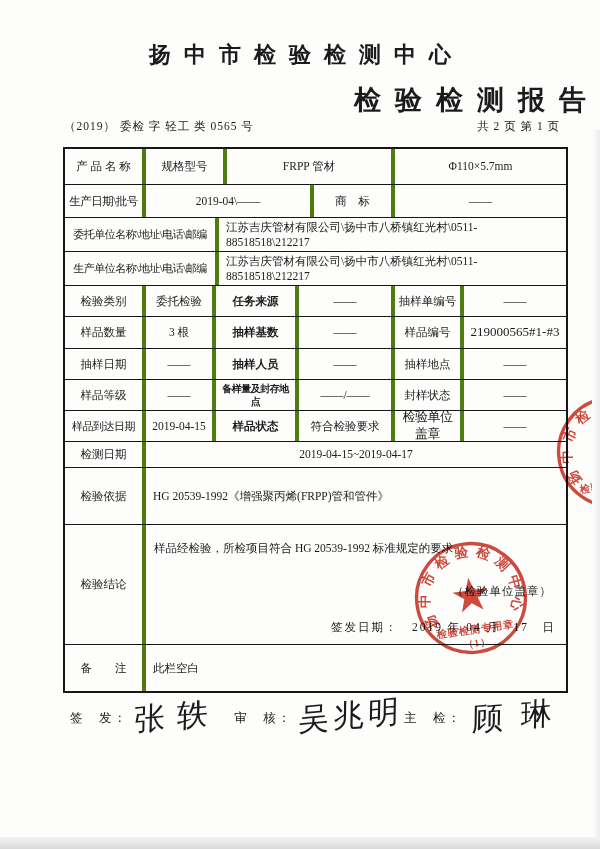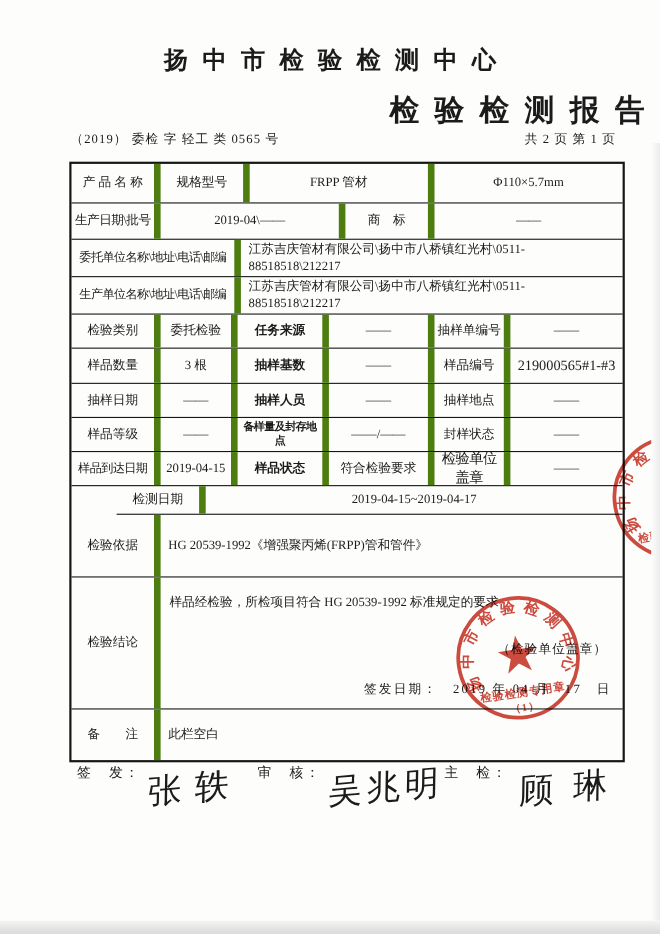--- a/index.html
+++ b/index.html
@@ -13,28 +13,28 @@
             font-size:27px;font-weight:700;letter-spacing:14px;text-indent:14px;}
   .ref-row{position:absolute;top:119px;left:64px;width:496px;display:flex;
             justify-content:space-between;font-size:11.5px;letter-spacing:1px;}
 
   
   .rtable{position:absolute;left:63px;top:147px;width:505px;border:2px solid #161616;
           box-sizing:border-box;background:transparent;}
   .tr{display:flex;border-bottom:1px solid #161616;box-sizing:border-box;}
   .tr:last-child{border-bottom:none;}
   .td{display:flex;align-items:center;justify-content:center;text-align:center;
-      border-right:6px solid #4d7c0f;font-size:11.5px;line-height:1.3;
+      border-right:4px solid #4d7c0f;font-size:11.5px;line-height:1.3;
       box-sizing:border-box;flex:0 0 auto;padding:0 2px;}
   .td:last-child{border-right:none;flex:1 1 auto;}
   .left{justify-content:flex-start;text-align:left;padding:0 7px;}
   .w81{width:81px;}.w70{width:70px;}.w83{width:83px;font-weight:bold;}.w96{width:96px;}
   .w69{width:69px;}.w154{width:154px;}.w168{width:168px;}
   .r36{height:36px;}.r34{height:34px;}.r33{height:33px;}.r32{height:32px;}
-  .r31{height:31px;}.r26{height:26px;margin-left:41px;}.r57{height:57px;}.r120{height:120px;}.r46{height:46px;}
+  .r31{height:31px;}.r26{height:26px;}.r57{height:57px;}.r120{height:120px;}.r46{height:46px;}
   .tight{letter-spacing:-0.5px;}
   .f10{font-size:10px;}.f105{font-size:13px;}.f11{font-size:11px;}
 
   
   .concl{display:flex;flex-direction:column;justify-content:space-between;
          align-items:stretch;text-align:left;padding:16px 8px 9px 8px;}
   .concl-bottom{text-align:right;}
   .seal-note{font-size:11.5px;margin-bottom:21px;padding-right:6px;letter-spacing:1px;}
   .issue-date{font-size:11.5px;letter-spacing:2px;padding-right:2px;}
 
@@ -42,21 +42,21 @@
   .stamp{position:absolute;mix-blend-mode:multiply;opacity:0.9;color:#c9372a;}
   .stamp-main{left:403px;top:530px;width:136px;height:136px;transform:rotate(-8deg);}
   .stamp-edge{left:545px;top:384px;width:136px;height:136px;transform:rotate(-10deg);}
   .stamp text{fill:currentColor;font-family:"Liberation Serif","DejaVu Serif",serif;}
   .arc-text{font-size:14px;font-weight:700;letter-spacing:6.5px;}
   .line-text{font-size:10.5px;font-weight:700;letter-spacing:1px;}
   .num-text{font-size:10px;font-weight:700;letter-spacing:1px;}
 
   
   .sig-row{position:absolute;left:70px;top:694px;width:500px;display:flex;align-items:flex-start;}
-  .sig-label{font-size:12.5px;letter-spacing:2px;white-space:nowrap;}
+  .sig-label{font-size:12.5px;letter-spacing:2px;padding-top:16px;white-space:nowrap;}
   .sig-name{font-size:31px;font-weight:500;transform:rotate(-5deg) skewX(-6deg);
             white-space:nowrap;line-height:1.4;}
   .sn1{width:142px;margin-left:6px;letter-spacing:12px;}
   .sn2{width:150px;margin-left:6px;letter-spacing:4px;}
   .sn3{flex:1;margin-left:10px;letter-spacing:18px;text-align:center;}
 
   
   .shadow-bottom{position:absolute;left:0;right:0;bottom:0;height:12px;
             background:linear-gradient(#f4f4f4,#d9d9d9);}
   .shadow-right{position:absolute;top:130px;bottom:12px;right:0;width:8px;

